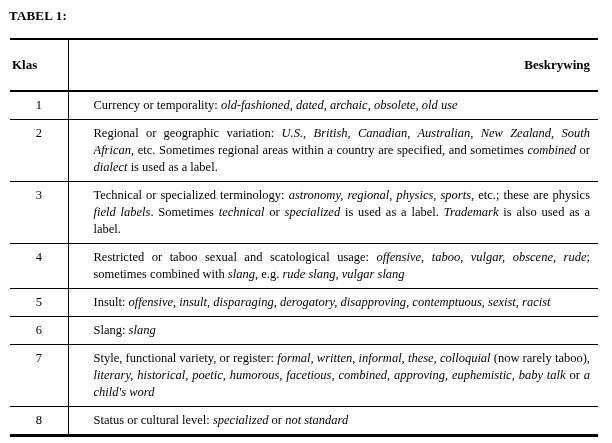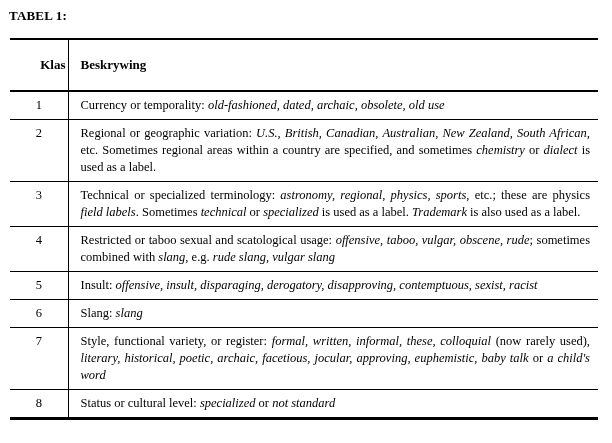--- a/index.html
+++ b/index.html
@@ -45,30 +45,30 @@
     border-top: 2px solid #000000;
     border-bottom: 3px solid #000000;
   }
   .klas-table col.col-klas { width: 58px; }
   .klas-table th {
     font-weight: bold;
     font-size: 13px;
     vertical-align: middle;
     padding: 5px 8px 5px 12px;
     border-bottom: 2px solid #000000;
-    text-align: left;
+    text-align: right;
   }
   .klas-table th.klas-head {
-    text-align: right;
+    text-align: left;
     padding: 17px 2px;
     border-right: 1.5px solid #000000;
   }
   .klas-table td {
     vertical-align: top;
-    padding: 5px 8px 5px 12px;
+    padding: 5px 8px 5px 25px;
     border-bottom: 1px solid #000000;
     line-height: 17px;
   }
   .klas-table tr:last-child td { border-bottom: none; }
   .klas-table td.klas-cell {
     text-align: center;
     padding: 5px 2px;
     border-right: 1.5px solid #000000;
   }
   .klas-table td.beskrywing-cell {
@@ -96,41 +96,41 @@
         <th class="beskrywing-head">Beskrywing</th>
       </tr>
     </thead>
     <tbody>
         <tr>
           <td class="klas-cell">1</td>
           <td class="beskrywing-cell"><span>Currency or temporality: </span><i>old-fashioned, dated, archaic, obsolete, old use</i></td>
         </tr>
         <tr>
           <td class="klas-cell">2</td>
-          <td class="beskrywing-cell"><span>Regional or geographic variation: </span><i>U.S., British, Canadian, Australian, New Zealand, South African,</i><span> etc. Sometimes regional areas within a country are specified, and sometimes </span><i>chemistry</i><span> or </span><i>dialect</i><span> is used as a label.</span></td>
+          <td class="beskrywing-cell"><span>Regional or geographic variation: </span><i>U.S., British, Canadian, Australian, New Zealand, South African,</i><span> etc. Sometimes regional areas within a country are specified, and sometimes </span><i>combined</i><span> or </span><i>dialect</i><span> is used as a label.</span></td>
         </tr>
         <tr>
           <td class="klas-cell">3</td>
           <td class="beskrywing-cell"><span>Technical or specialized terminology: </span><i>astronomy, regional, physics, sports</i><span>, etc.; these are physics </span><i>field labels</i><span>. Sometimes </span><i>technical</i><span> or </span><i>specialized</i><span> is used as a label. </span><i>Trademark</i><span> is also used as a label.</span></td>
         </tr>
         <tr>
           <td class="klas-cell">4</td>
           <td class="beskrywing-cell"><span>Restricted or taboo sexual and scatological usage: </span><i>offensive, taboo, vulgar, obscene, rude</i><span>; sometimes combined with </span><i>slang</i><span>, e.g. </span><i>rude slang, vulgar slang</i></td>
         </tr>
         <tr>
           <td class="klas-cell">5</td>
           <td class="beskrywing-cell"><span>Insult: </span><i>offensive, insult, disparaging, derogatory, disapproving, contemptuous, sexist, racist</i></td>
         </tr>
         <tr>
           <td class="klas-cell">6</td>
           <td class="beskrywing-cell"><span>Slang: </span><i>slang</i></td>
         </tr>
         <tr>
           <td class="klas-cell">7</td>
-          <td class="beskrywing-cell"><span>Style, functional variety, or register: </span><i>formal, written, informal, these, colloquial</i><span> (now rarely used), </span><i>literary, historical, poetic, archaic, facetious, jocular, approving, euphemistic, baby talk</i><span> or </span><i>a child's word</i></td>
+          <td class="beskrywing-cell"><span>Style, functional variety, or register: </span><i>formal, written, informal, these, colloquial</i><span> (now rarely taboo), </span><i>literary, historical, poetic, humorous, facetious, combined, approving, euphemistic, baby talk</i><span> or </span><i>a child's word</i></td>
         </tr>
         <tr>
           <td class="klas-cell">8</td>
           <td class="beskrywing-cell"><span>Status or cultural level: </span><i>specialized</i><span> or </span><i>not standard</i></td>
         </tr>
       </tbody>
   </table>
 
 </div>
 

